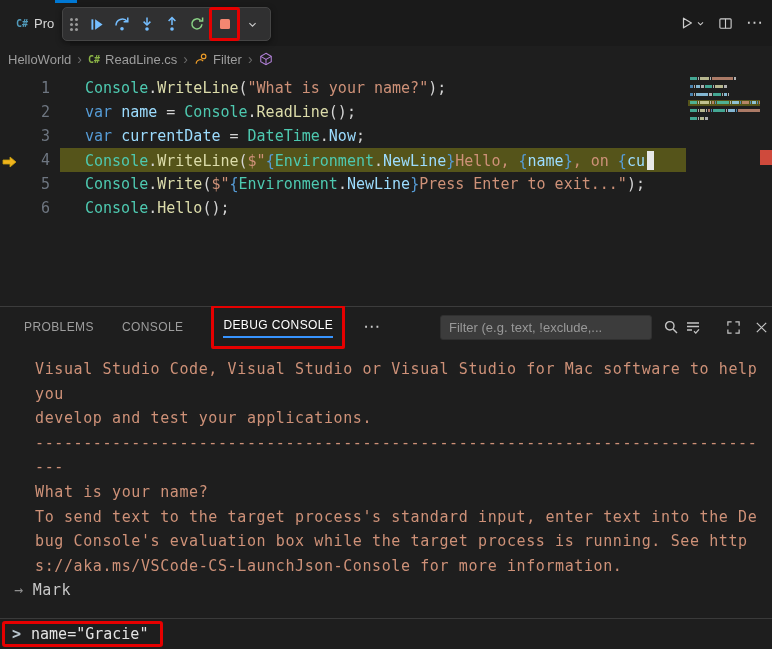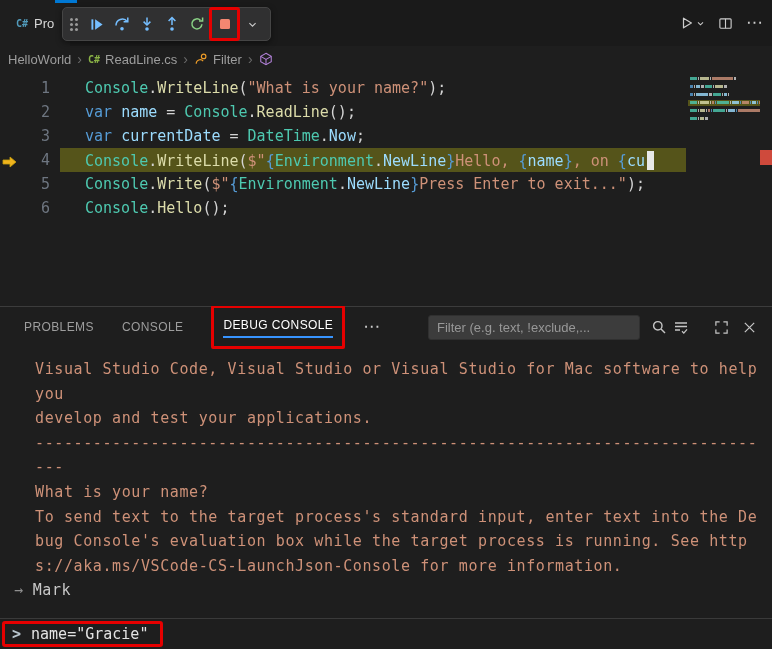--- a/index.html
+++ b/index.html
@@ -54,21 +54,21 @@
   .cursor{display:inline-block;width:7px;height:19px;background:#e8e8e8;margin-left:2px;vertical-align:-4px;}
   #minimap{position:absolute;right:12px;top:2px;width:72px;height:230px;overflow:hidden;}
   .mm-row{height:6px;margin:2px 0;display:flex;gap:1px;overflow:hidden;padding-left:2px;}
   .mm-row.cur{background:var(--dbg-hl);}
   .mm-seg{height:3px;margin-top:1px;opacity:.8;flex:none;}
   #ruler{position:absolute;right:0;top:0;width:12px;height:234px;}
   #ruler-marker{position:absolute;right:0;width:12px;height:15px;background:#cf4a3c;}
 
   
   #panel{flex:none;height:312px;border-top:1px solid #3c3c3c;background:#1e1e1e;display:flex;flex-direction:column;}
-  #panel-header{height:40px;flex:none;display:flex;align-items:center;padding:0 12px 0 24px;}
+  #panel-header{height:40px;flex:none;display:flex;align-items:center;padding:0 0 0 24px;}
   #panel-tabs{display:flex;align-items:center;gap:28px;}
   .ptab{font-size:12px;letter-spacing:.4px;color:#9d9d9d;padding:4px 0;cursor:pointer;white-space:nowrap;}
   .ptab.active{color:#ffffff;border-bottom:2px solid var(--tab-underline);}
   .anno-outline{border:3px solid var(--anno);border-radius:2px;padding:6px 9px 8px 9px;display:flex;text-align:right;}
   #panel-more{margin-left:18px;}
   #filter-input{margin-left:auto;width:212px;height:25px;background:#3c3c3c;border:1px solid #303030;
     border-radius:3px;color:#bbbbbb;font-size:13px;padding:0 8px;outline:none;font-family:"Liberation Sans",sans-serif;}
   #filter-input::placeholder{color:#989898;}
   .hdr-icon{display:flex;align-items:center;justify-content:center;width:22px;height:22px;}
   #icon-search{margin-left:8px;}

